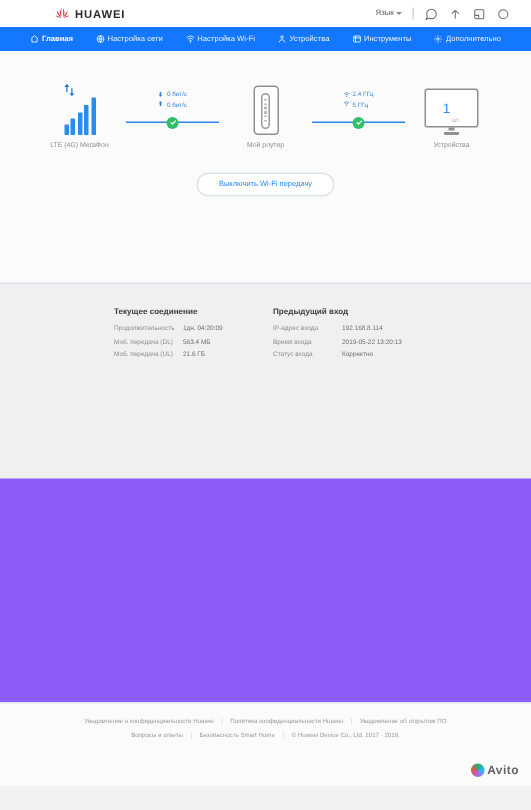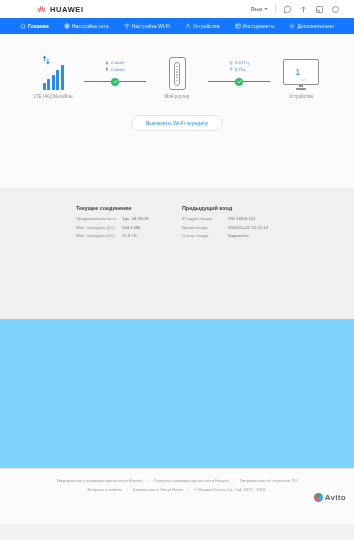--- a/index.html
+++ b/index.html
@@ -2,21 +2,21 @@
 <html><head>
 <meta charset="utf-8">
 <style>
   * { box-sizing: border-box; margin: 0; padding: 0; }
   html, body {
     width: 354px; height: 540px;
     background: #f2f2f2;
     font-family: "Liberation Sans", "DejaVu Sans", sans-serif;
     overflow: hidden;
   }
-  .page { width: 354px; height: 524px; position: relative; background: #7dd3fc; }
+  .page { width: 354px; height: 524px; position: relative; background: #8b5cf6; }
 
   
   .topbar {
     height: 18px; background: #ffffff;
     display: flex; align-items: center;
     padding: 0 8px 0 36px;
   }
   .brand { display: flex; align-items: center; gap: 3px; }
   .brand-mark { width: 11px; height: 11px; display:block; }
   .brand-text {
@@ -144,21 +144,21 @@
     height: 56px;
   }
   .frow {
     display:flex; align-items:center; justify-content:center; gap:5px;
     font-size: 4.1px; color:#9a9a9a; margin-bottom: 4px; flex-wrap: nowrap;
   }
   .frow a { color:#9a9a9a; text-decoration:none; white-space:nowrap; }
   .fsep { color:#cfcfcf; }
 
   .avito {
-    position:absolute; right: 8px; bottom: 22px;
+    position:absolute; right: 8px; bottom: 6px;
     display:flex; align-items:center; gap:2px; opacity:.85;
   }
   .avito-dot { width: 9px; height:9px; border-radius:50%;
     background: conic-gradient(#00a046, #0af, #9b51e0, #e53935, #00a046);}
   .avito-txt { font-size: 8px; font-weight:bold; color:#4a4a4a; letter-spacing:.3px;}
 </style>
 </head>
 <body>
 
 <div class="page">

